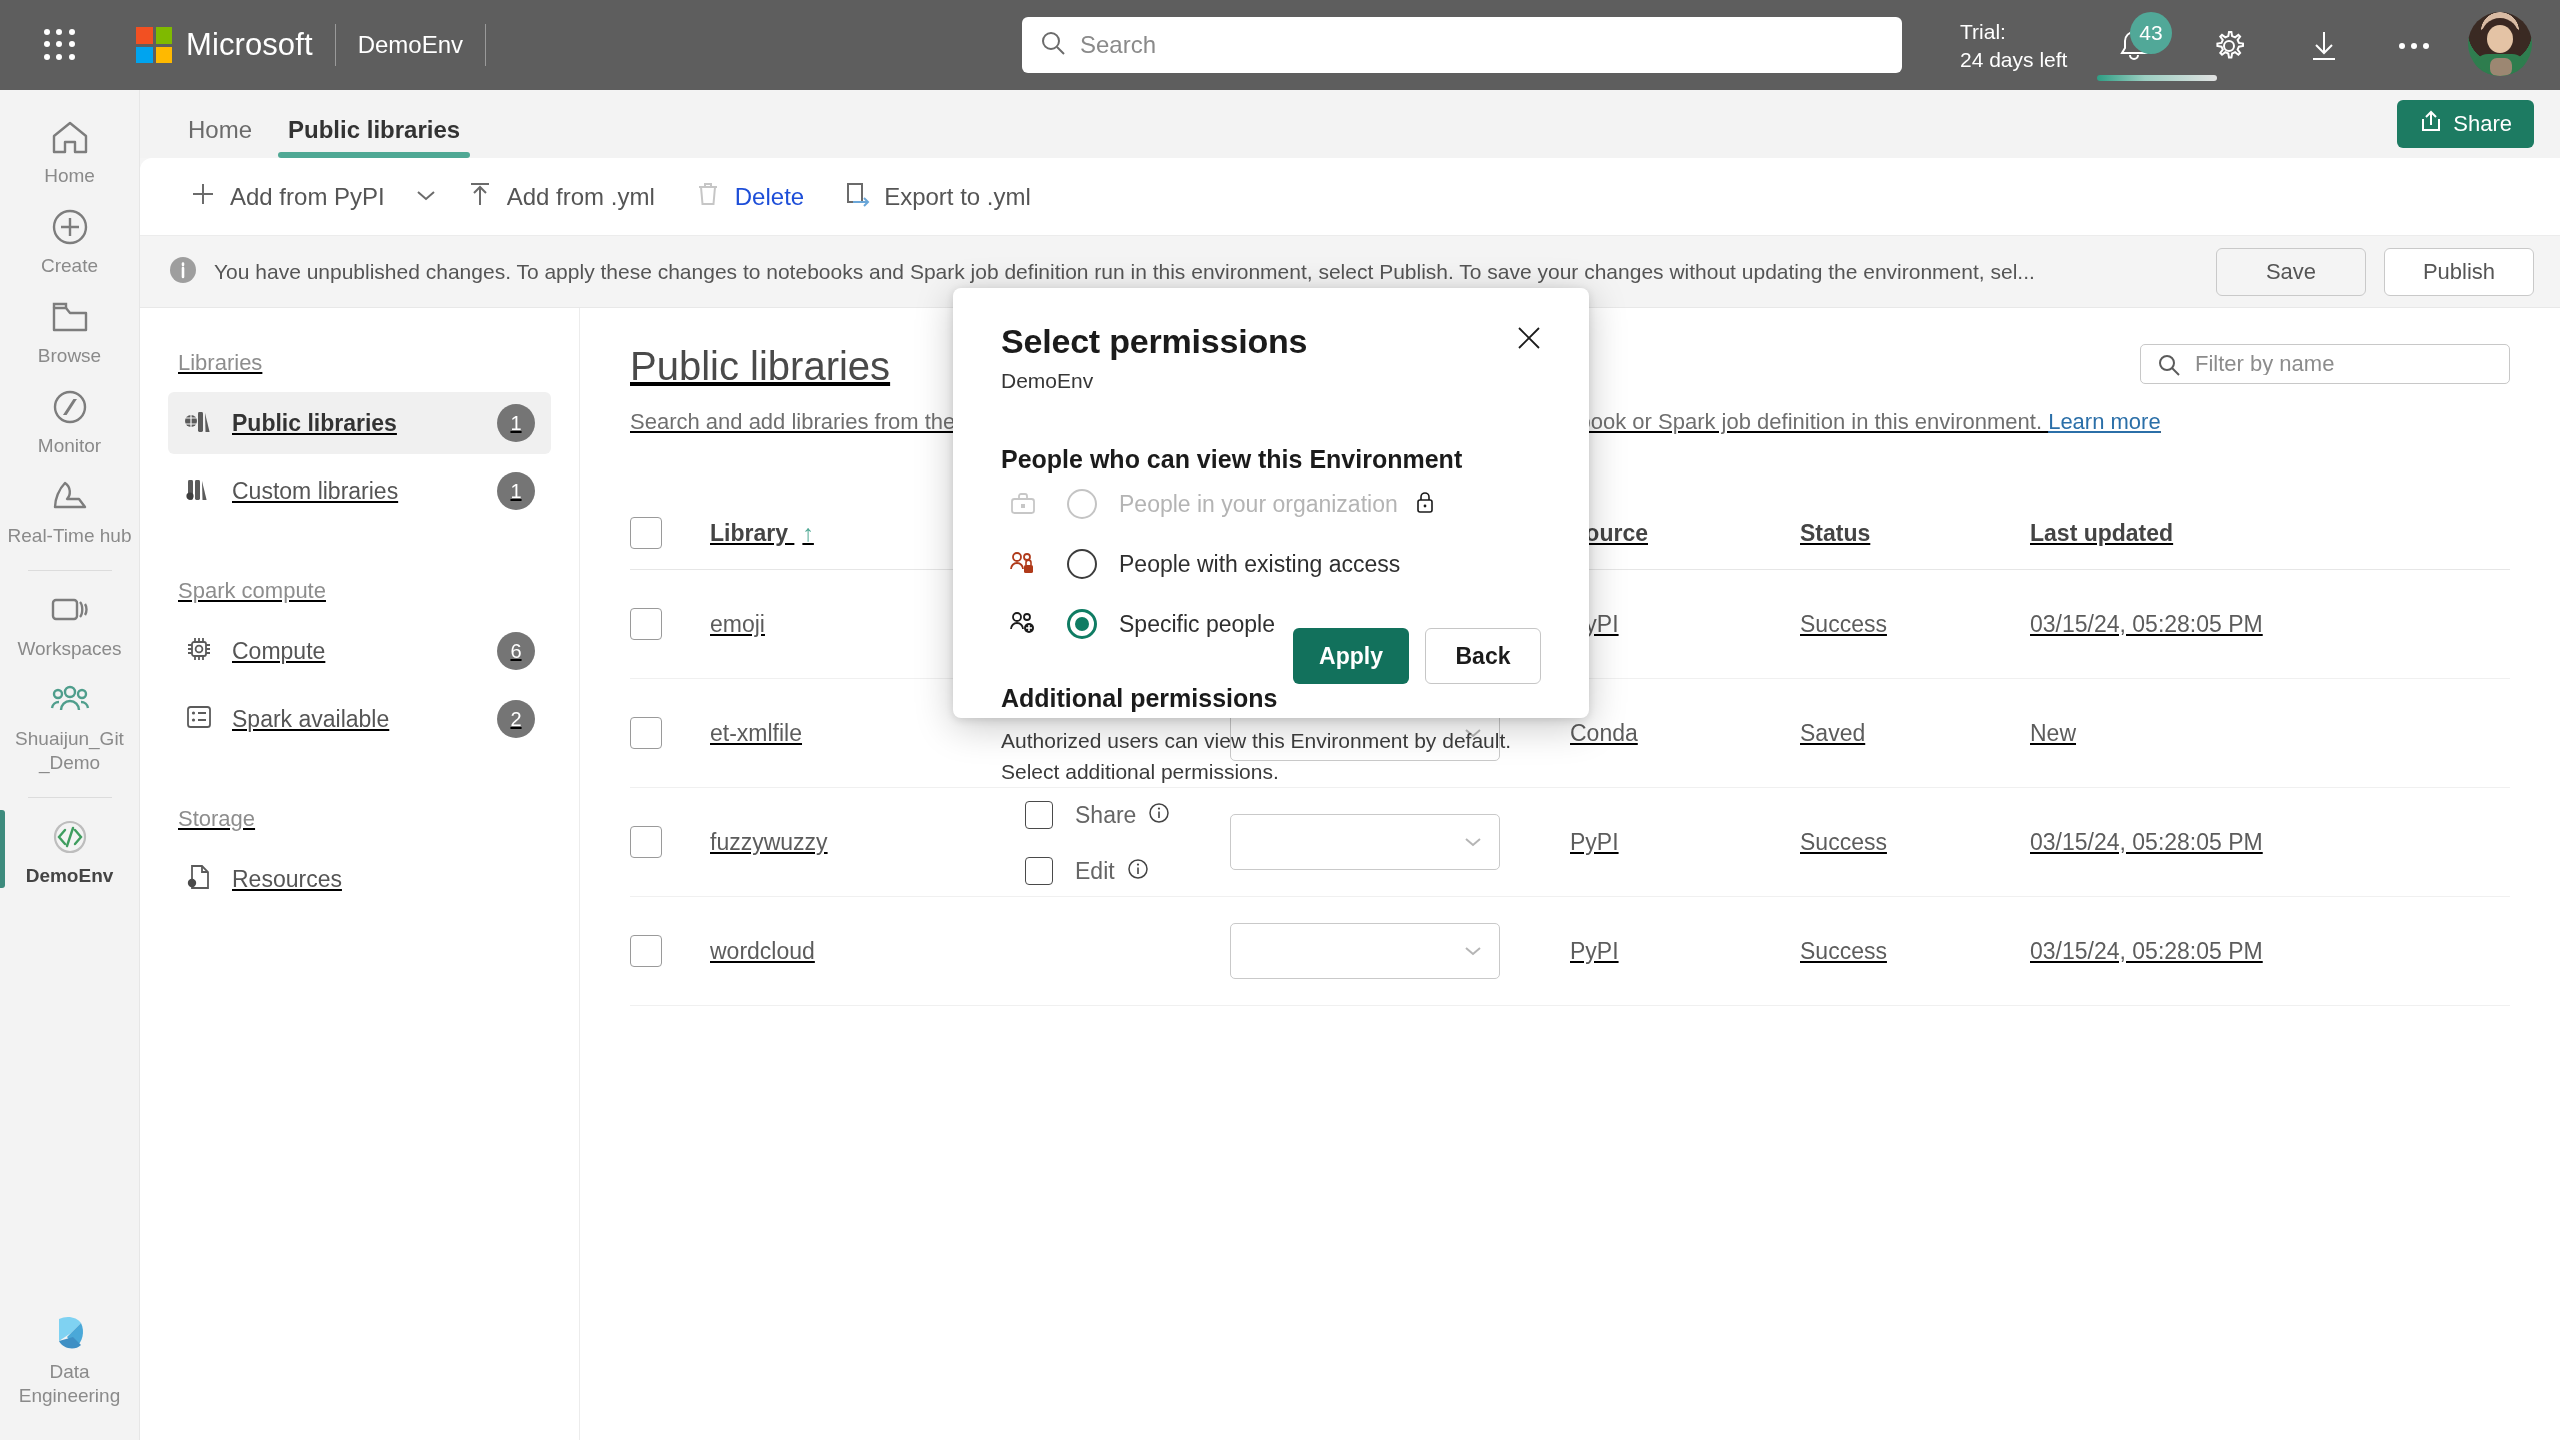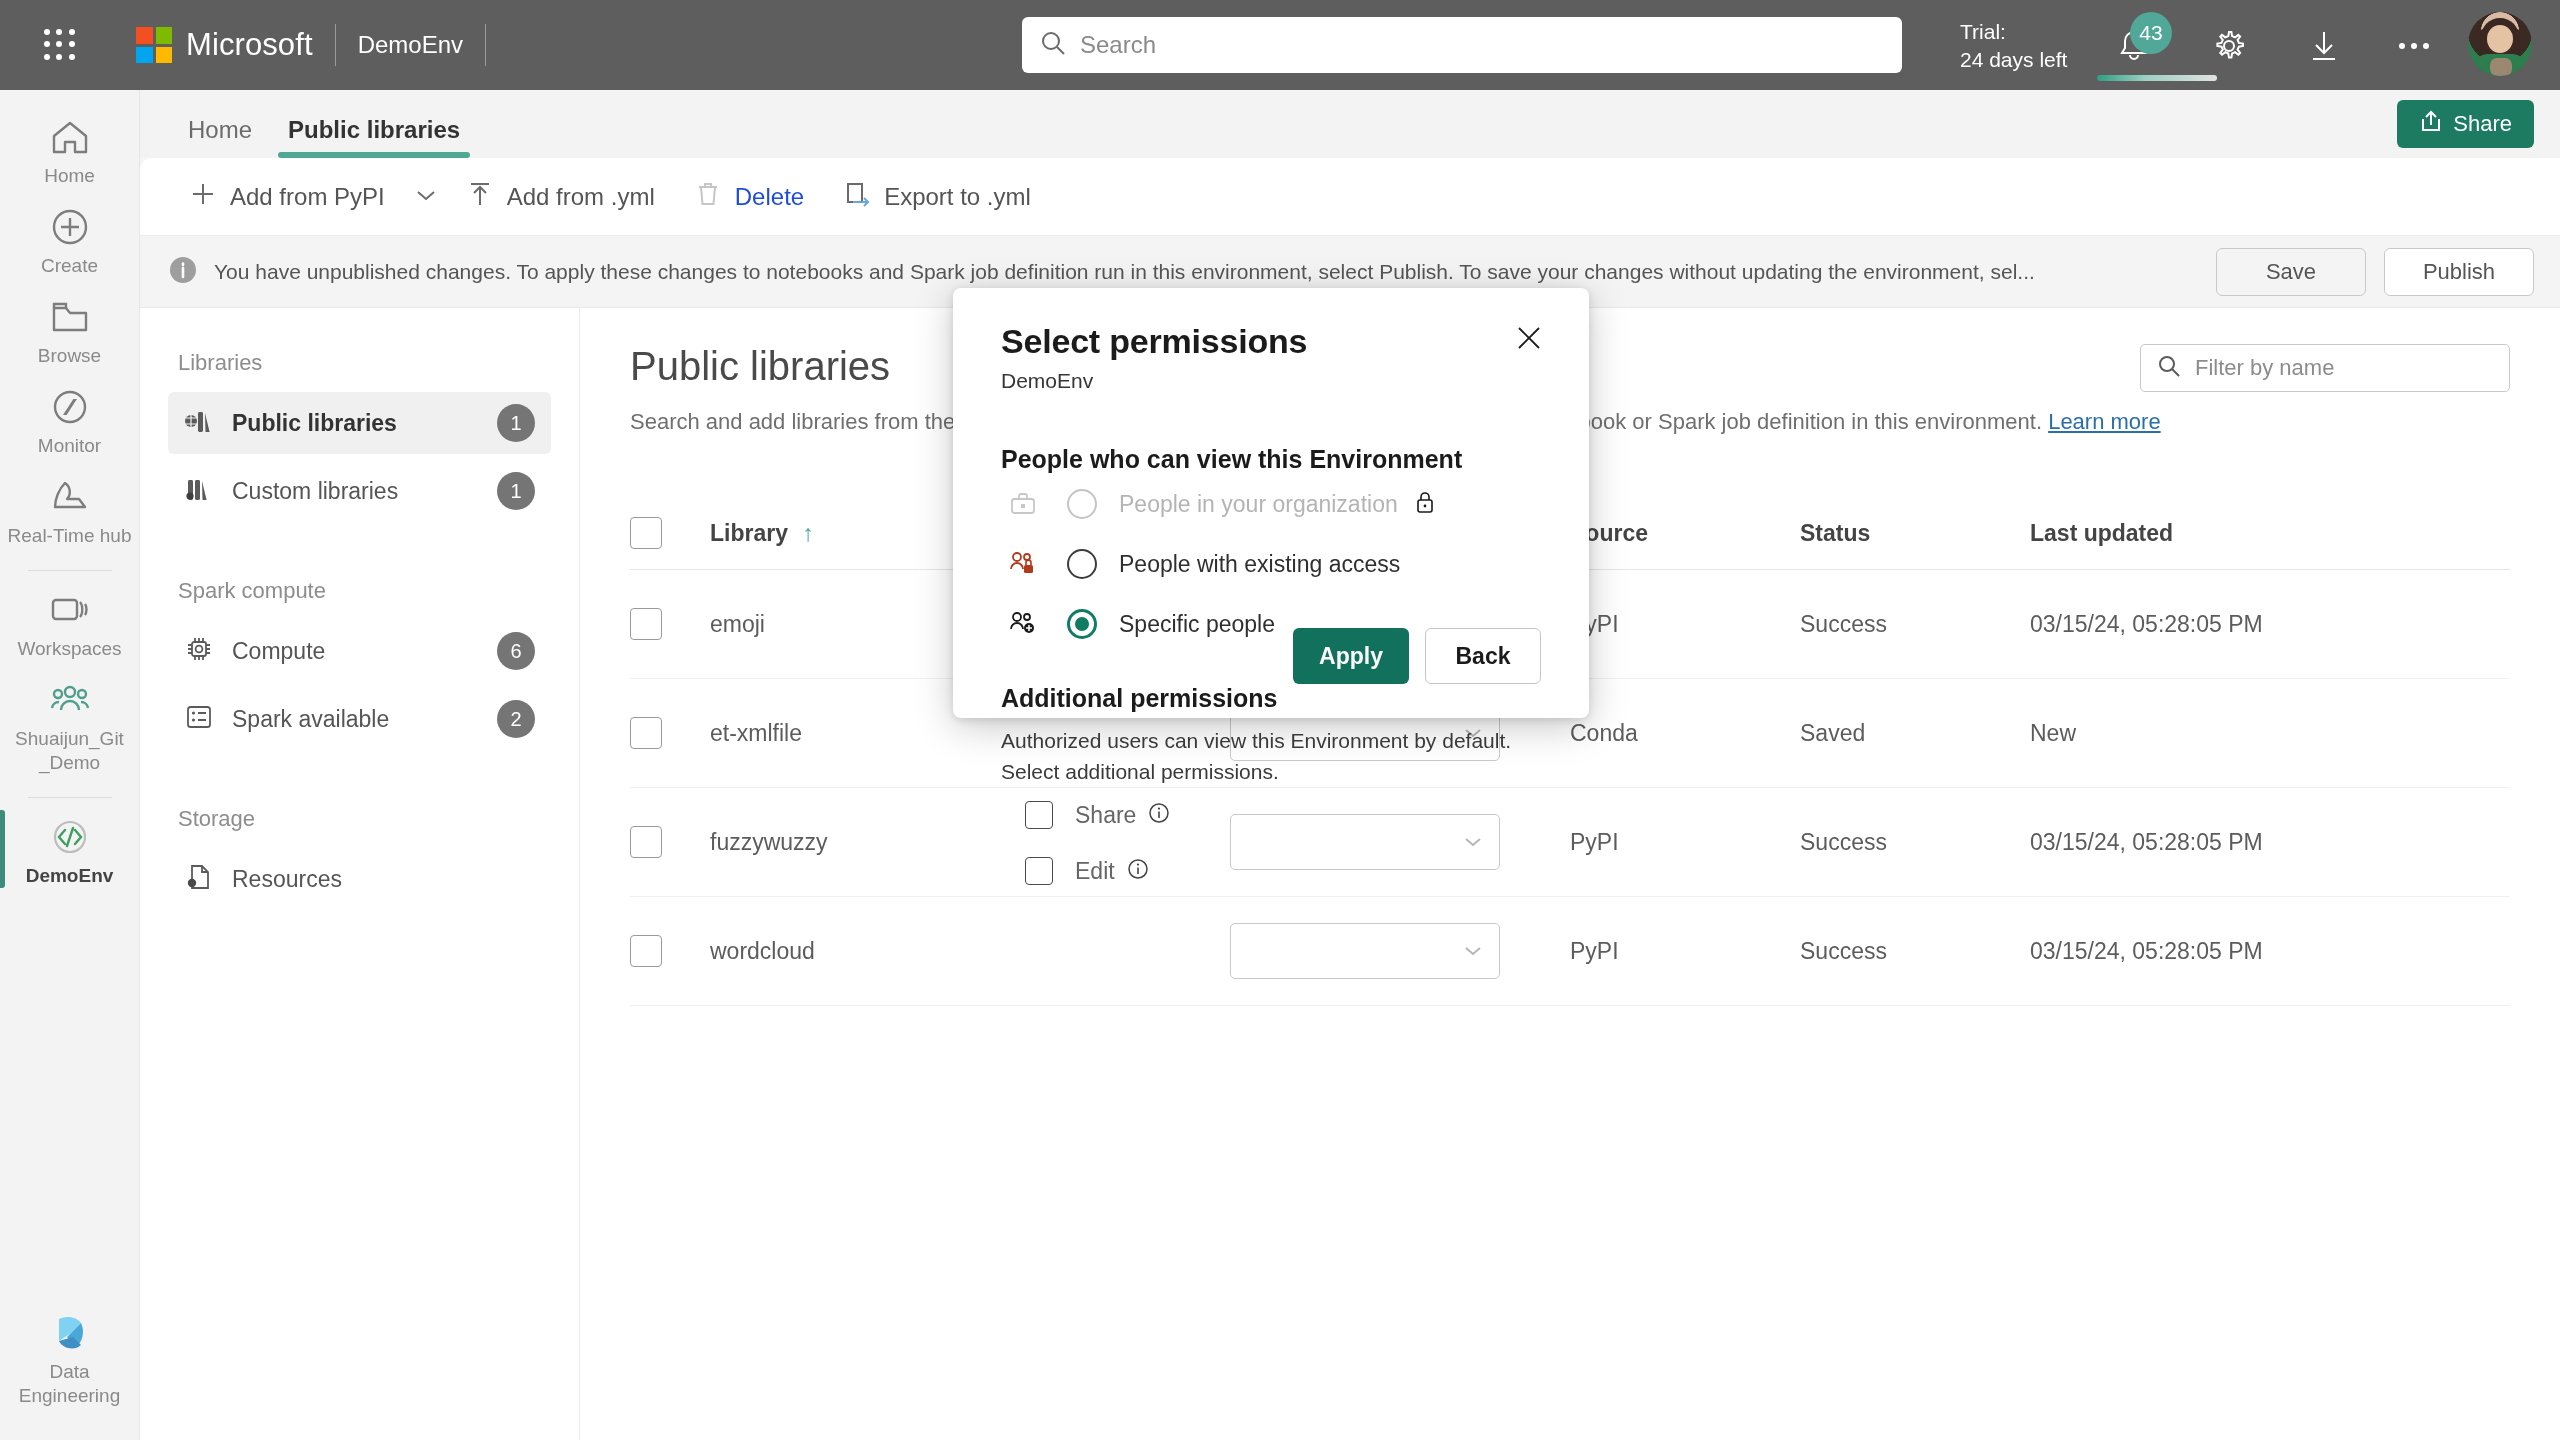--- a/index.html
+++ b/index.html
@@ -122,41 +122,41 @@
     display: flex; align-items: center; padding: 0 26px 0 28px; }
   .notice .info-ic { margin-right: 16px; }
   .notice .msg { font-size: 21px; color: #555; flex: 1; white-space: nowrap;
     overflow: hidden; text-overflow: ellipsis; }
   .notice-btn { height: 48px; min-width: 150px; border-radius: 6px; font-size: 22px;
     font-family: "Liberation Sans", sans-serif; cursor: pointer; margin-left: 18px; }
   .btn-save { background: #f4f4f4; color: #555; border: 1px solid #c9c9c9; }
   .btn-publish { background: #fff; color: #555; border: 1px solid #c9c9c9; }
 
   
-  .body-split { display: flex; height: 1132px; }
+  .body-split { display: flex; height: 1132px; text-decoration: underline; }
   .leftpanel { width: 440px; border-right: 1px solid #ececec; padding: 36px 28px 0 28px; }
   .grp-title { font-size: 22px; color: #8d8d8d; margin: 6px 0 16px 10px; }
   .nav-item { height: 62px; display: flex; align-items: center; gap: 18px;
     padding: 0 16px; border-radius: 6px; cursor: pointer; margin-bottom: 6px; }
   .nav-item.active { background: #f0f0f0; }
   .nav-item .nlbl { font-size: 23px; color: #555; flex: 1; }
   .nav-item.active .nlbl { color: #333; font-weight: 600; }
   .count { min-width: 38px; height: 38px; border-radius: 19px; background: #757575;
     color: #fff; font-size: 20px; display: flex; align-items: center;
     justify-content: center; padding: 0 10px; }
   .grp-gap { height: 44px; }
 
   
   .mainpane { flex: 1; padding: 36px 50px 0 50px; position: relative; }
   .page-title { font-size: 40px; color: #4a4a4a; }
   .page-sub { font-size: 22px; color: #6f6f6f; line-height: 34px; margin-top: 16px;
      max-width: 1700px; }
   .page-sub a { color: #2b6fa8; text-decoration: underline; }
-  .filter-box { position: absolute; right: 50px; top: 36px; width: 370px; height: 48px;
-    border: 1px solid #c8c8c8; border-radius: 5px; display: flex; align-items: center;
+  .filter-box { position: absolute; right: 50px; top: 36px; width: 370px; height: 40px;
+    border: 1px solid #c8c8c8; border-radius: 5px; display: flex; 
     padding: 8px 16px; cursor: text; }
   .filter-box input { border: none; outline: none; font-size: 22px; color: #555;
     margin-left: 14px; width: 100%; font-family: "Liberation Sans", sans-serif; }
   .filter-box input::placeholder { color: #8c8c8c; }
 
   table.libs { width: 100%; border-collapse: collapse; margin-top: 64px; }
   table.libs th { text-align: left; font-size: 23px; color: #444; font-weight: 600;
     padding: 14px 0 20px 0; border-bottom: 1px solid #e6e6e6; }
   table.libs td { font-size: 23px; color: #5c5c5c; padding: 26px 0;
     border-bottom: 1px solid #f0f0f0; }

